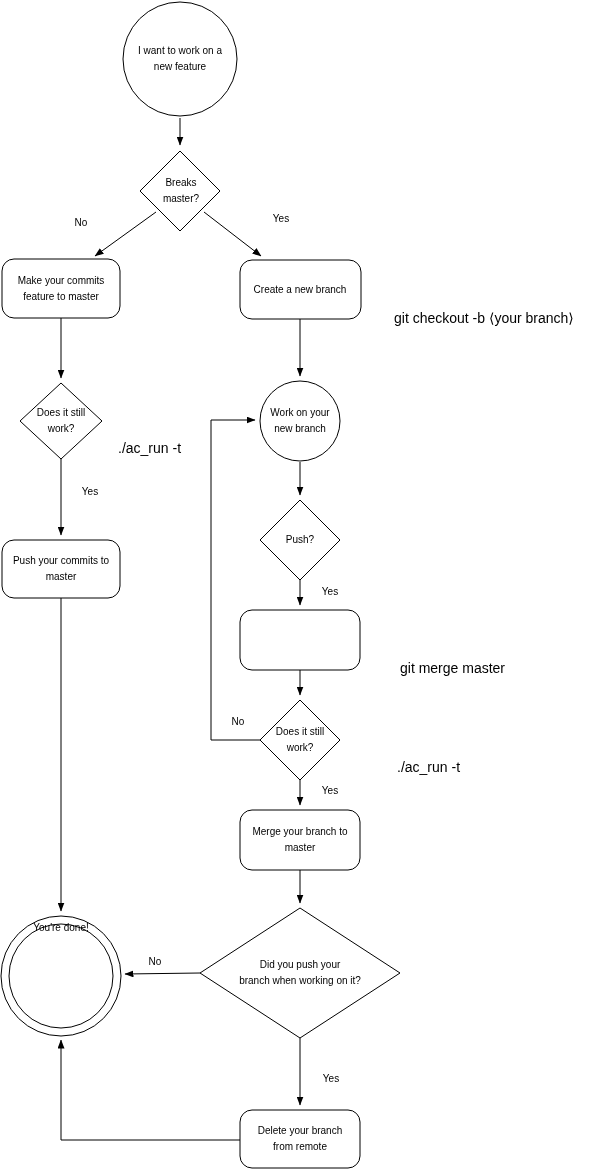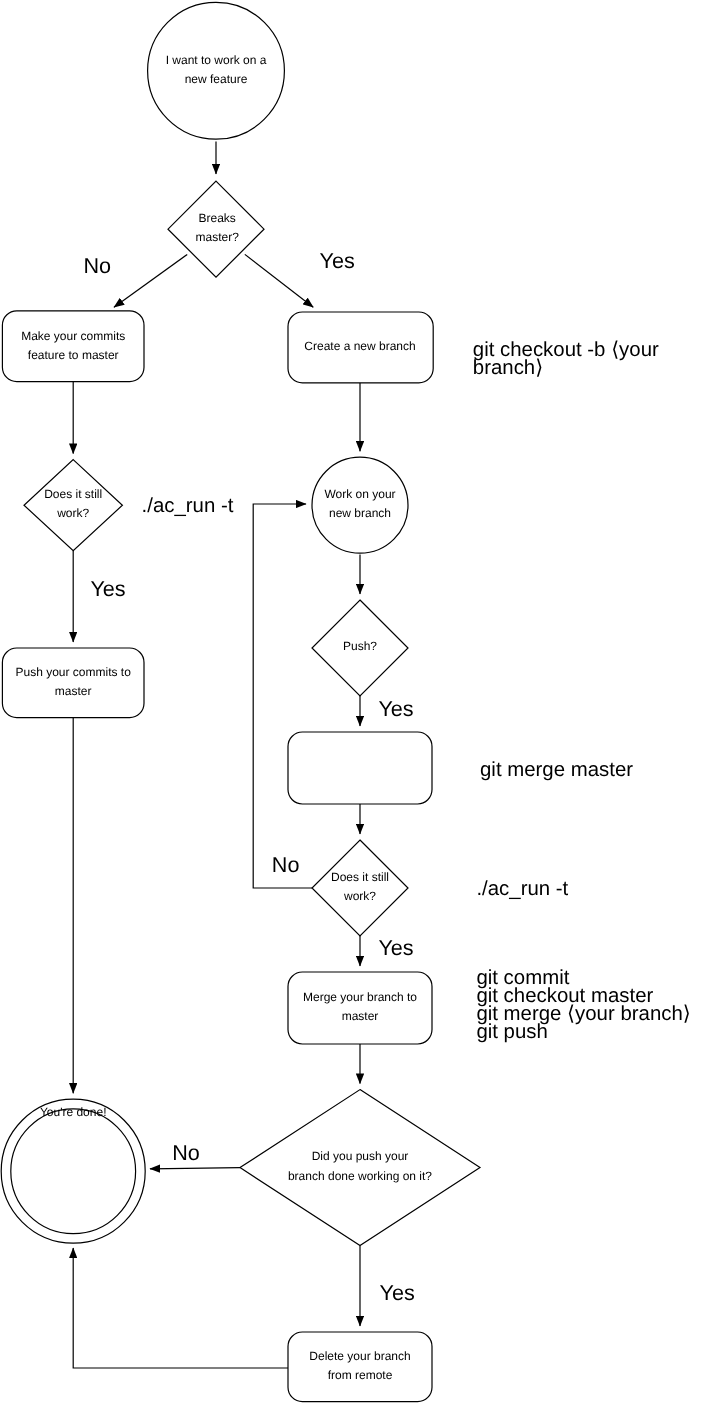--- a/index.html
+++ b/index.html
@@ -15,31 +15,32 @@
   .lbl{
     position:absolute;
     font-size:10px;
     line-height:16px;
     text-align:center;
     white-space:pre-line;
     transform:translate(-50%,-50%);
   }
   .edge{
     position:absolute;
-    font-size:18px;
+    font-size:10px;
     line-height:15px;
     white-space:nowrap;
     transform:translate(-50%,-50%);
   }
   .ann{
     position:absolute;
-    font-size:17px;
+    font-size:14px;
     line-height:15px;
     text-align:left;
     white-space:pre-line;
+    margin-top:27px;
   }
 </style>
 </head>
 <body>
 
 <div class="canvas">
 
   <svg width="606" height="1171" viewBox="0 0 606 1171">
     <defs>
       <marker id="arrow" viewBox="0 0 9 7" markerWidth="9" markerHeight="7" refX="8.5" refY="3.5" orient="auto" markerUnits="userSpaceOnUse">
@@ -97,36 +98,32 @@
   <div class="lbl" style="left:61px;top:569px;width:128px">Push your commits to
 master</div>
   <div class="lbl" style="left:300px;top:421px;width:96px">Work on your
 new branch</div>
   <div class="lbl" style="left:300px;top:540px;width:70px">Push?</div>
   <div class="lbl" style="left:300px;top:740px;width:90px">Does it still
 work?</div>
   <div class="lbl" style="left:300px;top:840px;width:130px">Merge your branch to
 master</div>
   <div class="lbl" style="left:300px;top:973px;width:200px">Did you push your
-branch done working on it?</div>
+branch when working on it?</div>
   <div class="lbl" style="left:61px;top:928px;width:102px">You're done!</div>
   <div class="lbl" style="left:300px;top:1139px;width:124px">Delete your branch
 from remote</div>
 
   <div class="edge" style="left:81px;top:222px">No</div>
   <div class="edge" style="left:281px;top:218px">Yes</div>
   <div class="edge" style="left:90px;top:491px">Yes</div>
   <div class="edge" style="left:330px;top:591px">Yes</div>
   <div class="edge" style="left:238px;top:721px">No</div>
   <div class="edge" style="left:330px;top:790px">Yes</div>
   <div class="edge" style="left:155px;top:961px">No</div>
   <div class="edge" style="left:331px;top:1078px">Yes</div>
 
   <div class="ann" style="left:394px;top:284px">git checkout -b ⟨your branch⟩</div>
   <div class="ann" style="left:118px;top:414px">./ac_run -t</div>
   <div class="ann" style="left:400px;top:634px">git merge master</div>
   <div class="ann" style="left:397px;top:733px">./ac_run -t</div>
-  <div class="ann" style="left:397px;top:807px">git commit
-git checkout master
-git merge ⟨your branch⟩
-git push</div>
 
 </div>
 
 </body></html>

